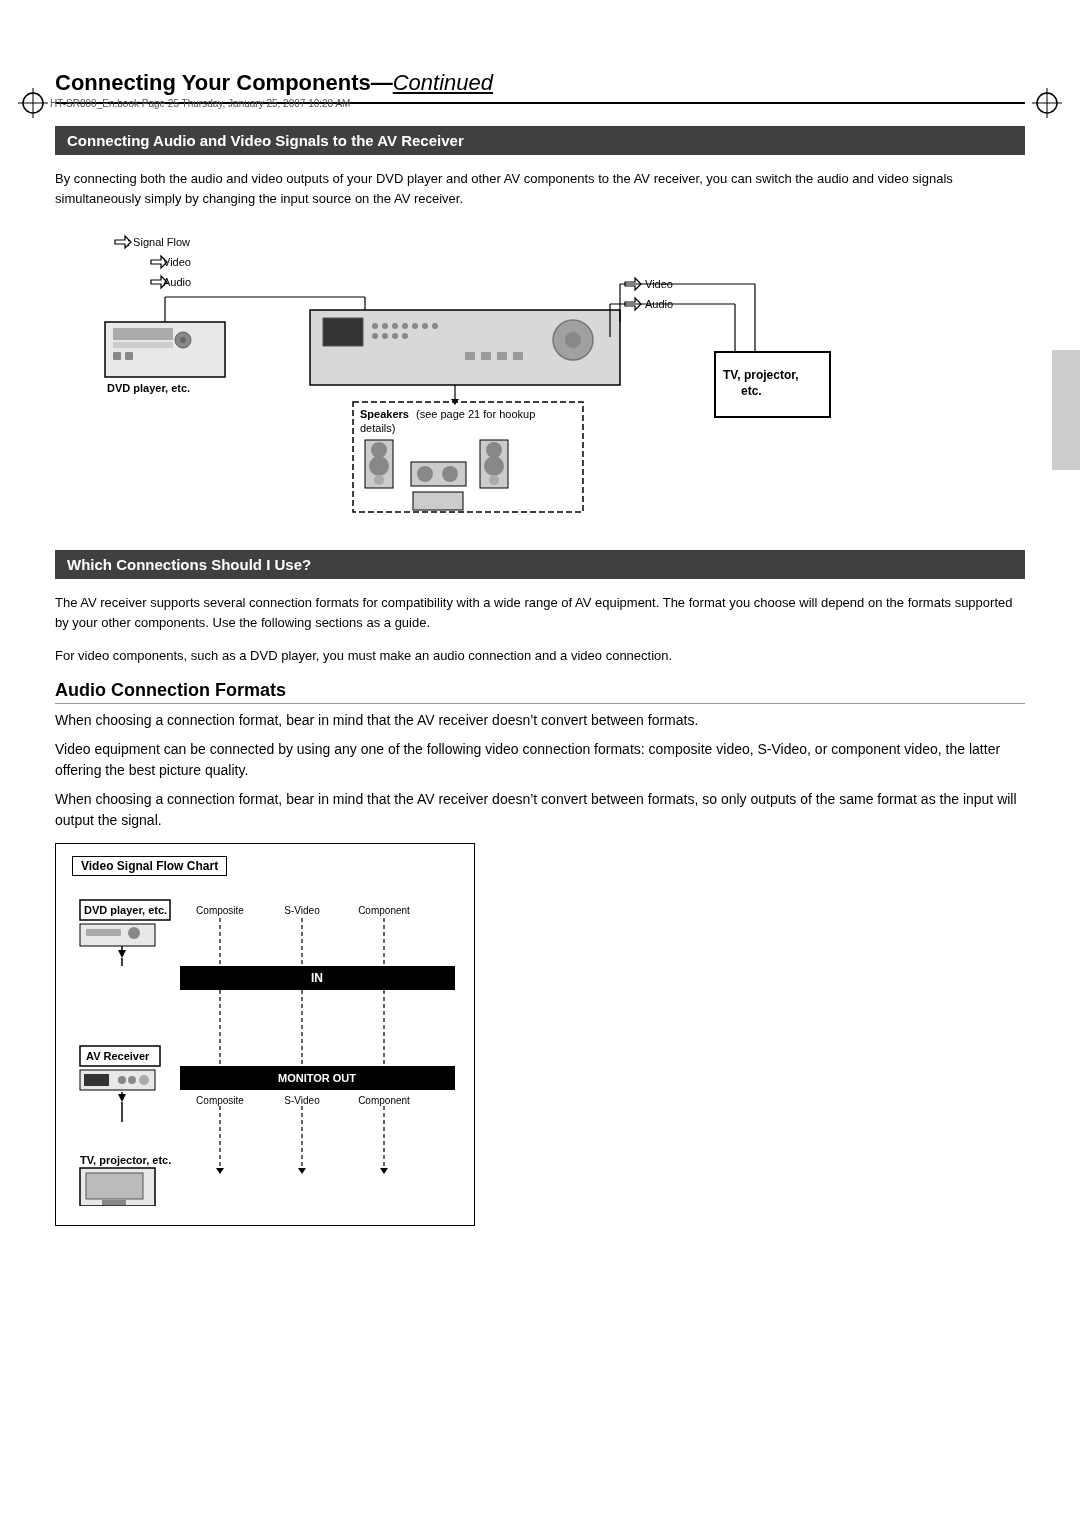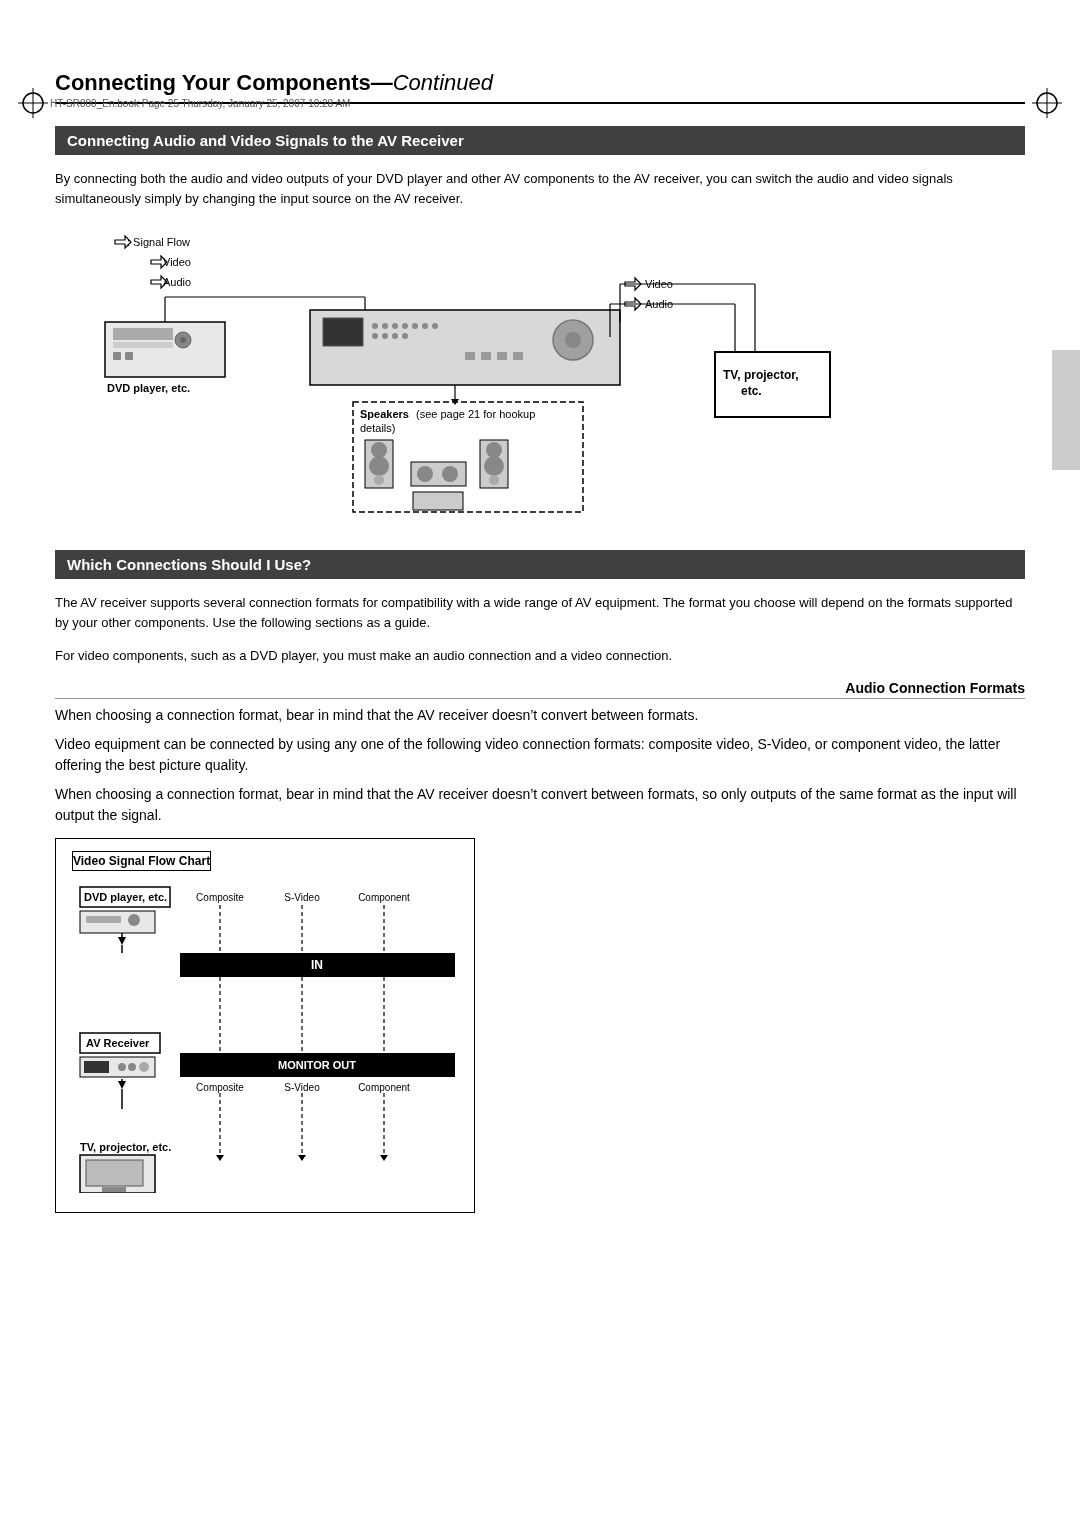--- a/index.html
+++ b/index.html
@@ -60,20 +60,21 @@
     .page-title {
       font-size: 22px;
       font-weight: bold;
       border-bottom: 2px solid #000;
       padding-bottom: 6px;
       margin-bottom: 22px;
     }
     .page-title em {
       font-style: italic;
       font-weight: normal;
+      text-decoration: underline;
     }
 
     
     .section-header {
       background: #404040;
       color: #fff;
       font-size: 15px;
       font-weight: bold;
       padding: 6px 12px;
       margin-bottom: 14px;
@@ -99,26 +100,25 @@
       top: 0;
       left: 0;
     }
 
     
     .section2 {
       margin-top: 20px;
     }
 
     .subsection-title {
-      font-size: 14px;
+      font-size: 18px;
       font-weight: bold;
       margin: 14px 0 6px 0;
       border-bottom: 1px solid #999;
       padding-bottom: 2px;
-      text-align: right;
     }
 
     .subsection-text {
       font-size: 14px;
       line-height: 1.5;
       margin-bottom: 8px;
     }
 
     
     .flow-chart-container {
@@ -126,22 +126,22 @@
       width: 420px;
       padding: 12px 16px 16px 16px;
       margin-top: 12px;
     }
 
     .flow-chart-title {
       font-size: 12px;
       font-weight: bold;
       border: 1.5px solid #000;
       display: inline-block;
-      padding: 2px 0;
-      margin-bottom: 12px;
+      padding: 2px 8px;
+      margin-bottom: 20px;
     }
   </style>
 </head>
 <body>
 
 <div class="page-container">
 
   <div class="corner-mark corner-tl">
     <svg viewBox="0 0 30 30">
         <circle cx="15" cy="15" r="10" fill="none" stroke="#000" stroke-width="1.5"></circle>

